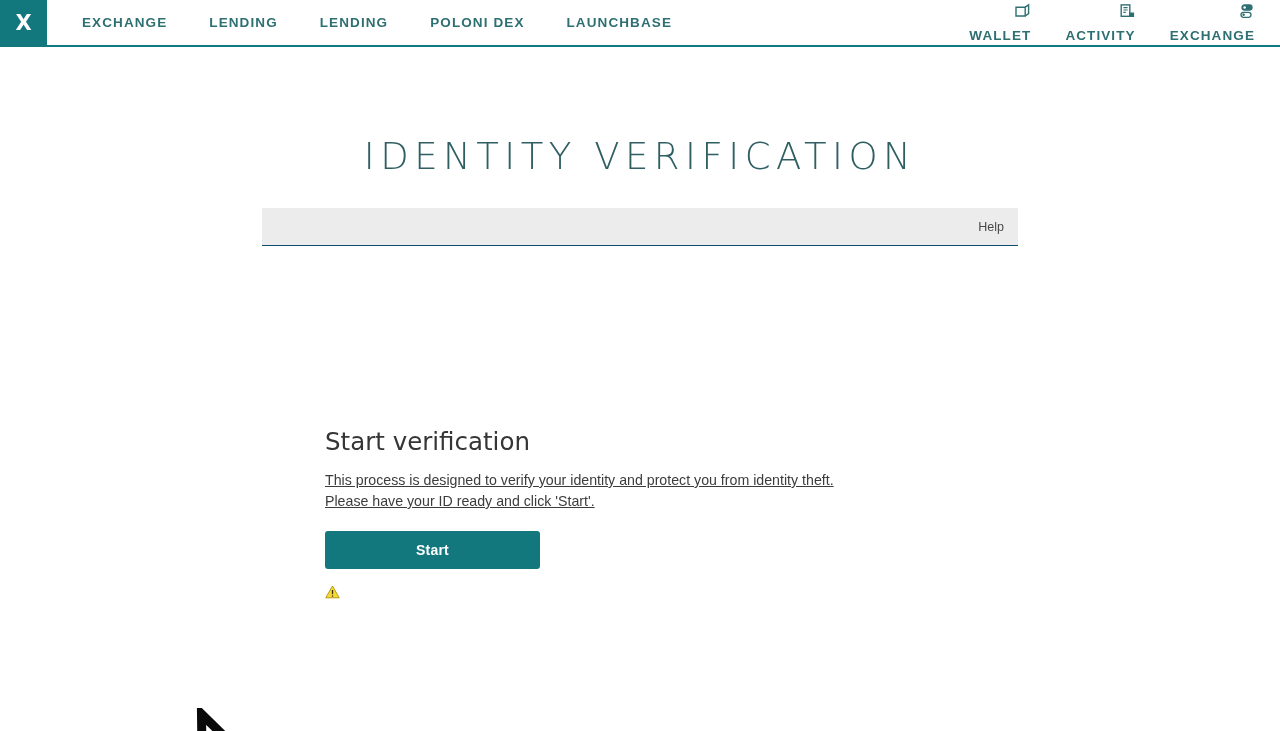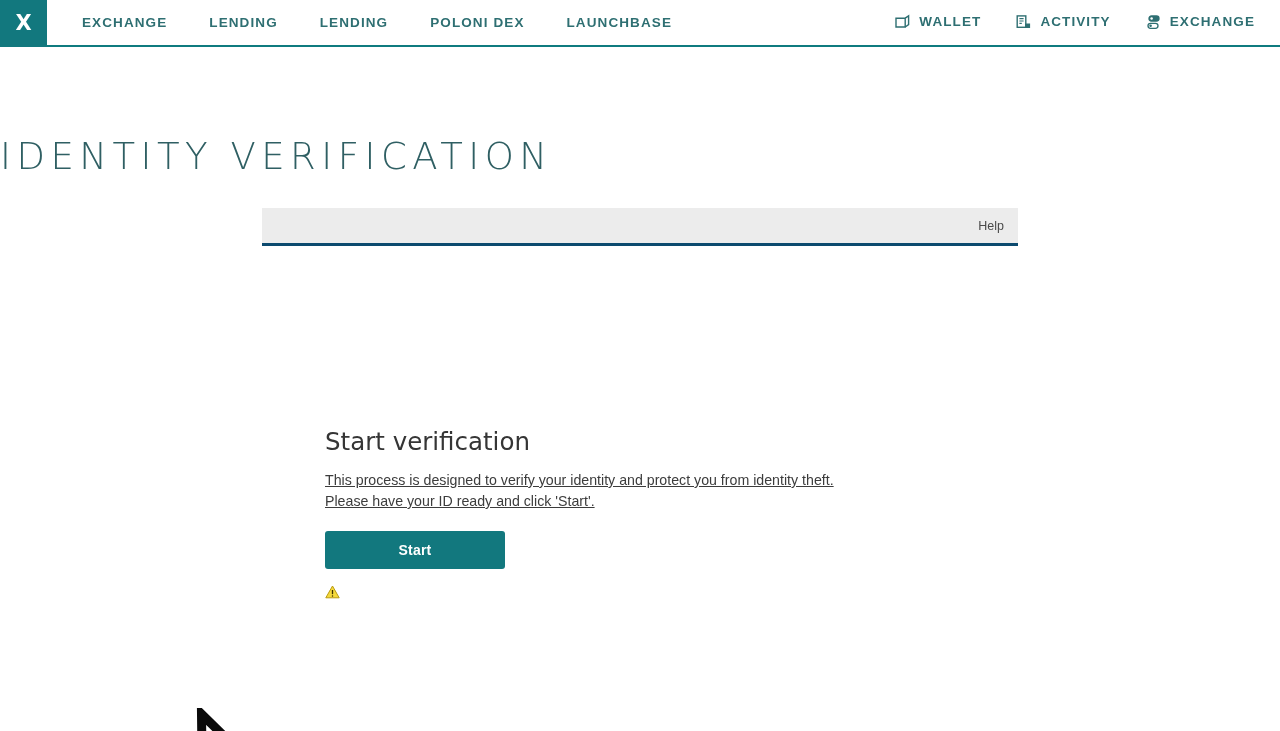--- a/index.html
+++ b/index.html
@@ -53,53 +53,54 @@
     font-size: 13.5px;
     letter-spacing: 1.1px;
     font-weight: 600;
     padding: 0 21px;
     white-space: nowrap;
     cursor: pointer;
     line-height: 45px;
   }
   .nav-item-icon {
     display: flex;
-    align-items: flex-start;
+    align-items: flex-end;
     gap: 8px;
     padding: 0 17px;
     cursor: pointer;
     color: #2e6f72;
+    flex-direction: column;
   }
   .nav-item-icon .label {
     font-size: 13.5px;
     letter-spacing: 1.1px;
     font-weight: 600;
     white-space: nowrap;
   }
   .nav-ico { display: block; }
 
   
   .page-title {
-    text-align: left;
+    text-align: center;
     color: #2f5f63;
     font-size: 37px;
     font-weight: 300;
     letter-spacing: 5.5px;
     margin: 0;
     padding-top: 88px;
     font-family: "DejaVu Sans", sans-serif;
   }
 
   
   .help-bar {
     width: 756px;
     height: 38px;
     margin: 30px auto 0 auto;
     background: #ececec;
-    border-bottom: 3px solid #0c4a6e;
+    border-bottom: 1px solid #0c4a6e;
     display: flex;
     align-items: center;
     justify-content: flex-end;
     padding-right: 14px;
   }
   .help-link {
     font-size: 12.5px;
     color: #4a4a4a;
     cursor: pointer;
   }
@@ -128,21 +129,21 @@
     font-size: 14.2px;
     color: #3c3c3c;
     line-height: 21px;
     margin: 0 0 19px 0;
     text-decoration: underline;
   }
   .verify-desc .line { display: block; }
 
   .start-button {
     display: block;
-    width: 180px;
+    width: 215px;
     height: 38px;
     background: #12787e;
     color: #ffffff;
     border: none;
     border-radius: 3px;
     font-size: 14px;
     font-weight: bold;
     font-family: "Liberation Sans", sans-serif;
     cursor: pointer;
     letter-spacing: .2px;

